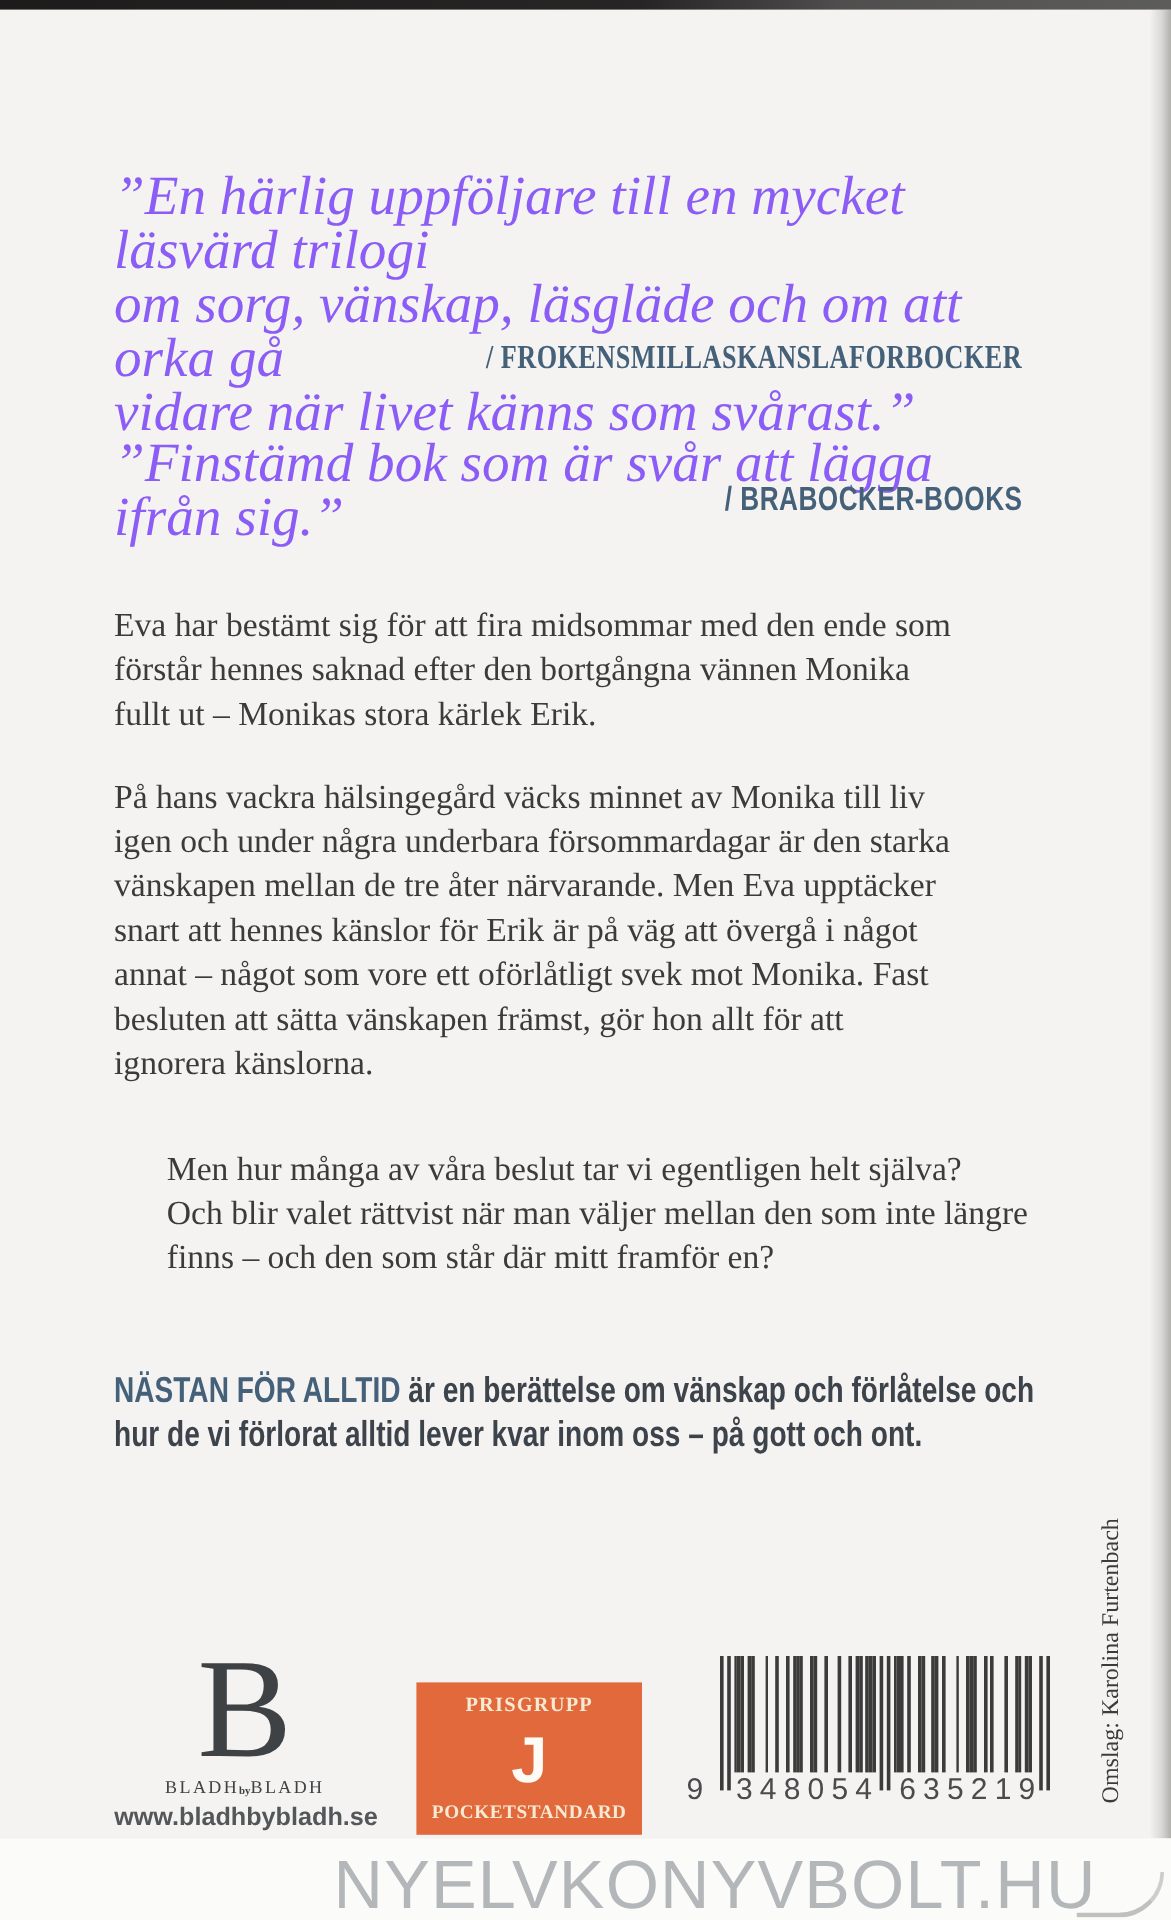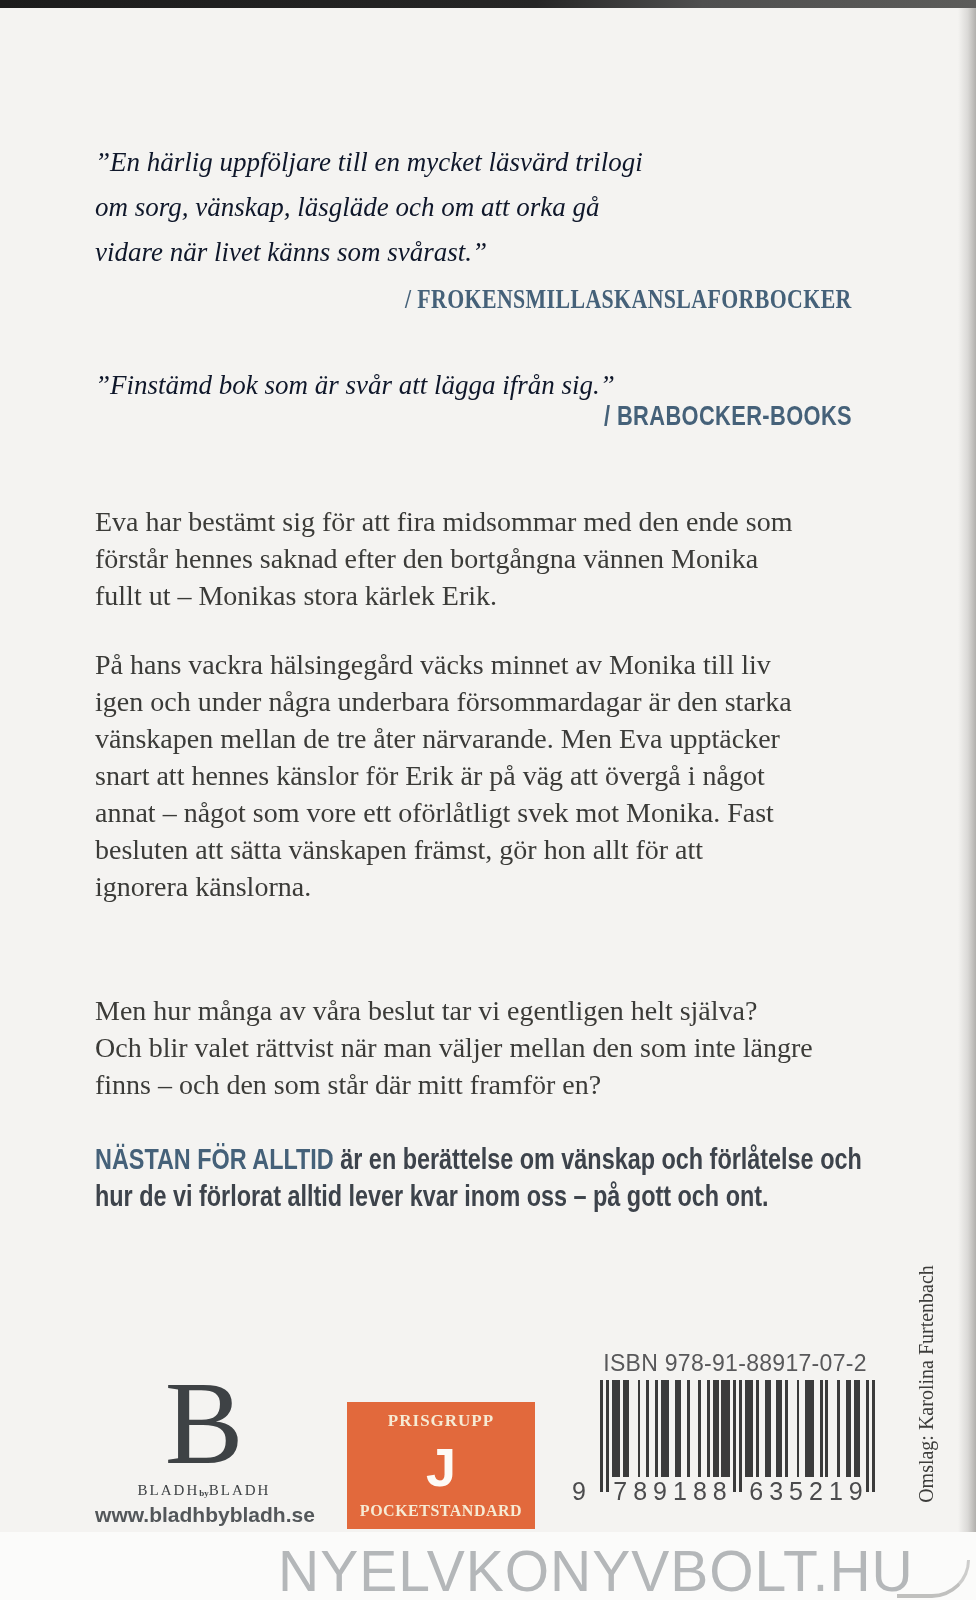--- a/index.html
+++ b/index.html
@@ -11,35 +11,35 @@
   .top-strip{position:absolute;left:0;top:0;width:100%;height:8px;
     background:linear-gradient(90deg,#1c1c1c 0%,#262626 55%,#4f4f4f 72%,#5c5c5a 100%);}
   .right-shadow{position:absolute;right:0;top:8px;width:18px;height:1524px;
     background:linear-gradient(90deg,rgba(160,158,154,0) 0%,rgba(140,138,134,0.25) 55%,rgba(110,108,104,0.5) 100%);}
   .bottom-band{position:absolute;left:0;top:1532px;width:100%;height:68px;background:#fbfbfa;}
   .corner-shade{position:absolute;right:6px;top:1560px;width:70px;height:34px;
     border-bottom:4px solid rgba(120,120,118,0.45);border-right:3px solid rgba(120,120,118,0.35);
     border-radius:0 0 46px 0;}
 
   .quote{position:absolute;left:95px;width:780px;
-    font-style:italic;font-size:27px;line-height:45px;color:#0f172a;white-space:pre-line;}
+    font-style:italic;font-size:46px;line-height:45px;color:#8b5cf6;white-space:pre-line;}
   .q1{top:140px;}
   .q2{top:363px;}
 
   .attr{position:absolute;left:95px;width:757px;text-align:right;
     font-family:"Liberation Sans", sans-serif;font-weight:700;font-size:28px;color:#456179;}
   .attr .cond{display:inline-block;transform:scaleX(0.78);transform-origin:100% 50%;white-space:nowrap;letter-spacing:0.5px;}
   .a1{top:283px;font-family:Liberation Serif, serif;}
   .a2{top:400px;}
 
   .para{position:absolute;left:95px;width:790px;
     font-size:28px;line-height:37px;color:#3b3b38;white-space:pre-line;}
   .p1{top:503px;}
   .p2{top:646px;}
-  .p3{top:992px;}
+  .p3{top:956px;margin-left:44px;}
 
   .tagline{position:absolute;left:95px;top:1140px;width:880px;
     font-family:"Liberation Sans", sans-serif;font-weight:700;font-size:30px;line-height:37px;color:#3d434b;}
   .tagline .cond-block{display:block;width:1080px;transform:scaleX(0.78);transform-origin:0 0;white-space:pre-line;}
   .tagline .title{color:#456179;}
 
   .publisher{position:absolute;left:94px;top:1368px;width:220px;text-align:center;color:#3e4245;}
   .logo-letter{font-size:118px;line-height:112px;font-weight:400;}
   .logo-name{font-size:15px;letter-spacing:2px;margin-top:2px;}
   .logo-name .by{font-size:9px;letter-spacing:0;vertical-align:-1px;font-weight:bold;}
@@ -121,21 +121,20 @@
     <div class="logo-name"><span>BLADH</span><span class="by">by</span><span>BLADH</span></div>
   </div>
   <div class="website">www.bladhbybladh.se</div>
 
   <div class="price-box" style="background-color: rgb(226, 105, 60);">
     <div class="price-top">PRISGRUPP</div>
     <div class="price-letter">J</div>
     <div class="price-bottom">POCKETSTANDARD</div>
   </div>
 
-  <div class="isbn-label">ISBN 978-91-88917-07-2</div>
   <div class="barcode" id="barcode">
       <div class="m on guard" style="background: rgb(59, 59, 59);"></div>
       <div class="m guard"></div>
       <div class="m on guard" style="background: rgb(59, 59, 59);"></div>
       <div class="m"></div>
       <div class="m on" style="background: rgb(59, 59, 59);"></div>
       <div class="m on" style="background: rgb(59, 59, 59);"></div>
       <div class="m on" style="background: rgb(59, 59, 59);"></div>
       <div class="m"></div>
       <div class="m on" style="background: rgb(59, 59, 59);"></div>
@@ -221,20 +220,20 @@
       <div class="m on" style="background: rgb(59, 59, 59);"></div>
       <div class="m on" style="background: rgb(59, 59, 59);"></div>
       <div class="m"></div>
       <div class="m"></div>
       <div class="m on guard" style="background: rgb(59, 59, 59);"></div>
       <div class="m guard"></div>
       <div class="m on guard" style="background: rgb(59, 59, 59);"></div>
     </div>
   <div class="barcode-digits">
     <span class="bd-first">9</span>
-    <span class="bd-g1">789188</span>
+    <span class="bd-g1">348054</span>
     <span class="bd-g2">635219</span>
   </div>
 
   <div class="credit-vertical">Omslag: Karolina Furtenbach</div>
 
   <div class="watermark" style="color: rgb(180, 183, 185);">NYELVKONYVBOLT.HU</div>
 </div>
 
 </body></html>

